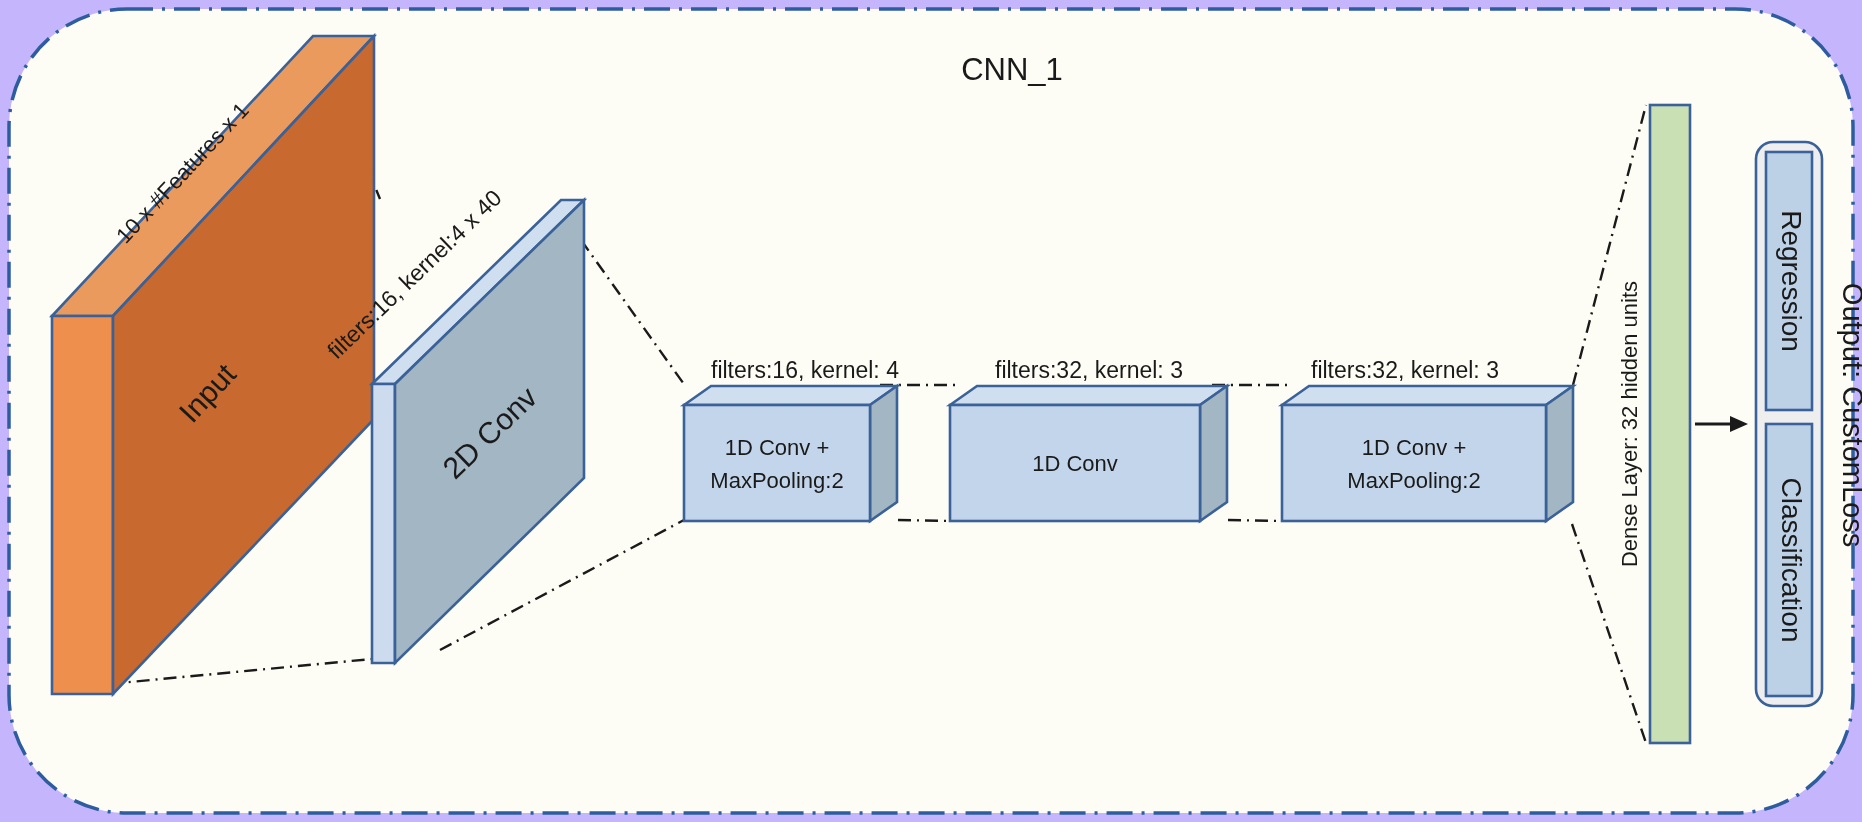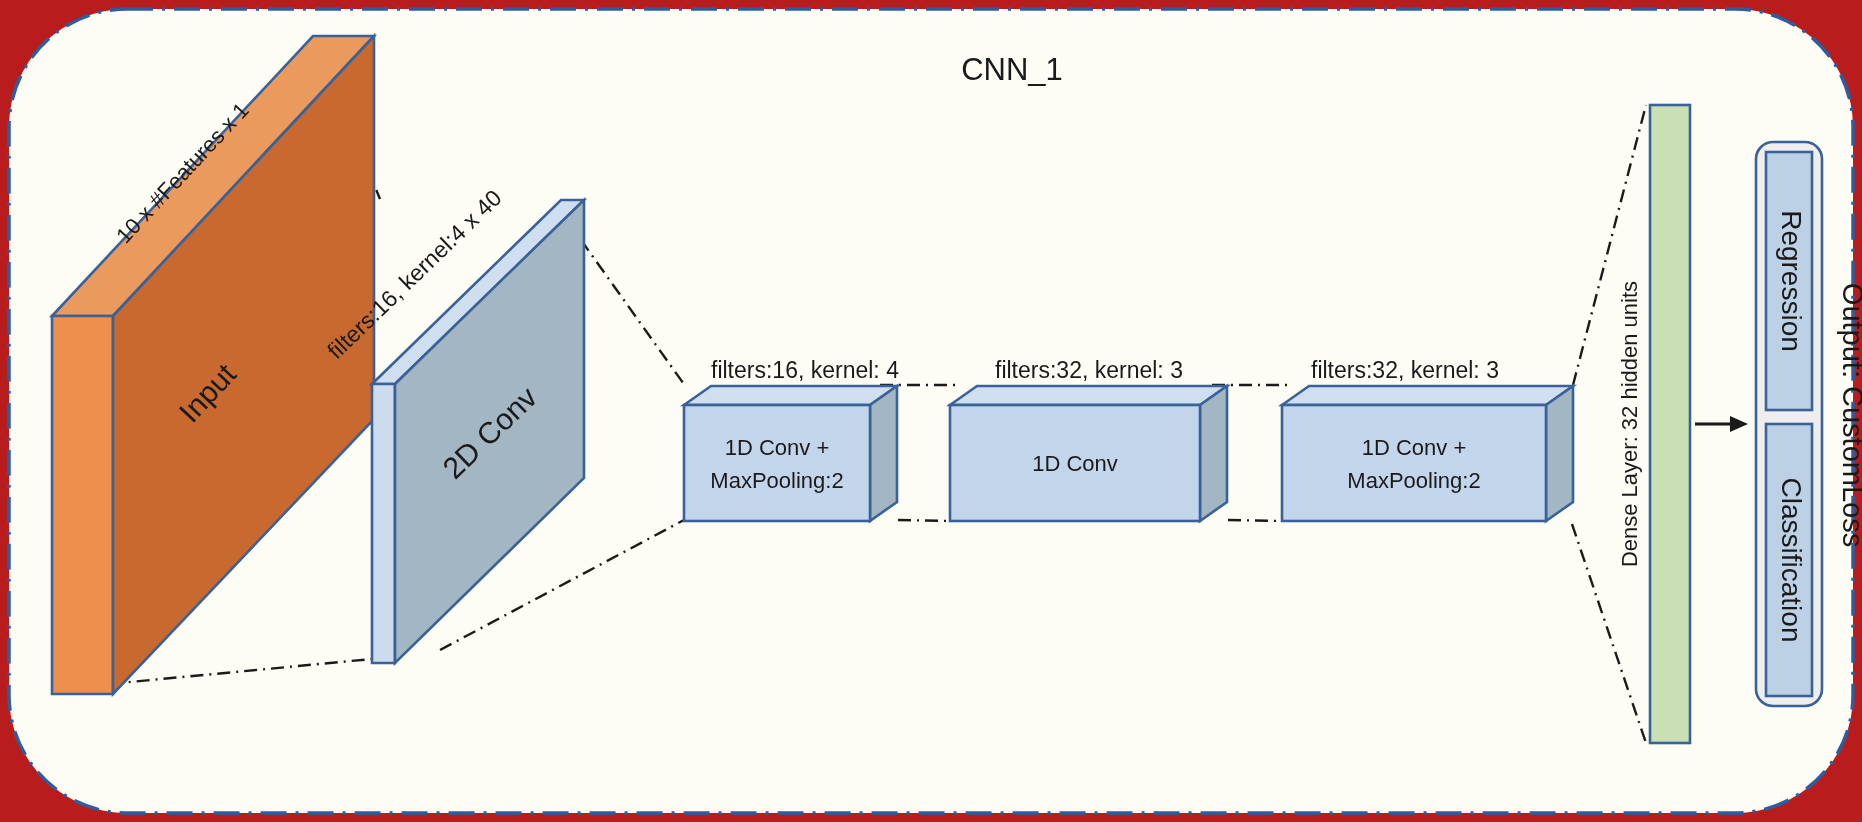--- a/index.html
+++ b/index.html
@@ -4,21 +4,21 @@
 <style>
   html, body {
     margin: 0;
     padding: 0;
     background: #ffffff;
   }
   #stage {
     position: relative;
     width: 1862px;
     height: 822px;
-    background: #b91c1c;
+    background: #c4b5fd;
     font-family: "Liberation Sans", sans-serif;
     overflow: hidden;
   }
   svg#diagram {
     position: absolute;
     left: 0;
     top: 0;
     width: 1862px;
     height: 822px;
   }

